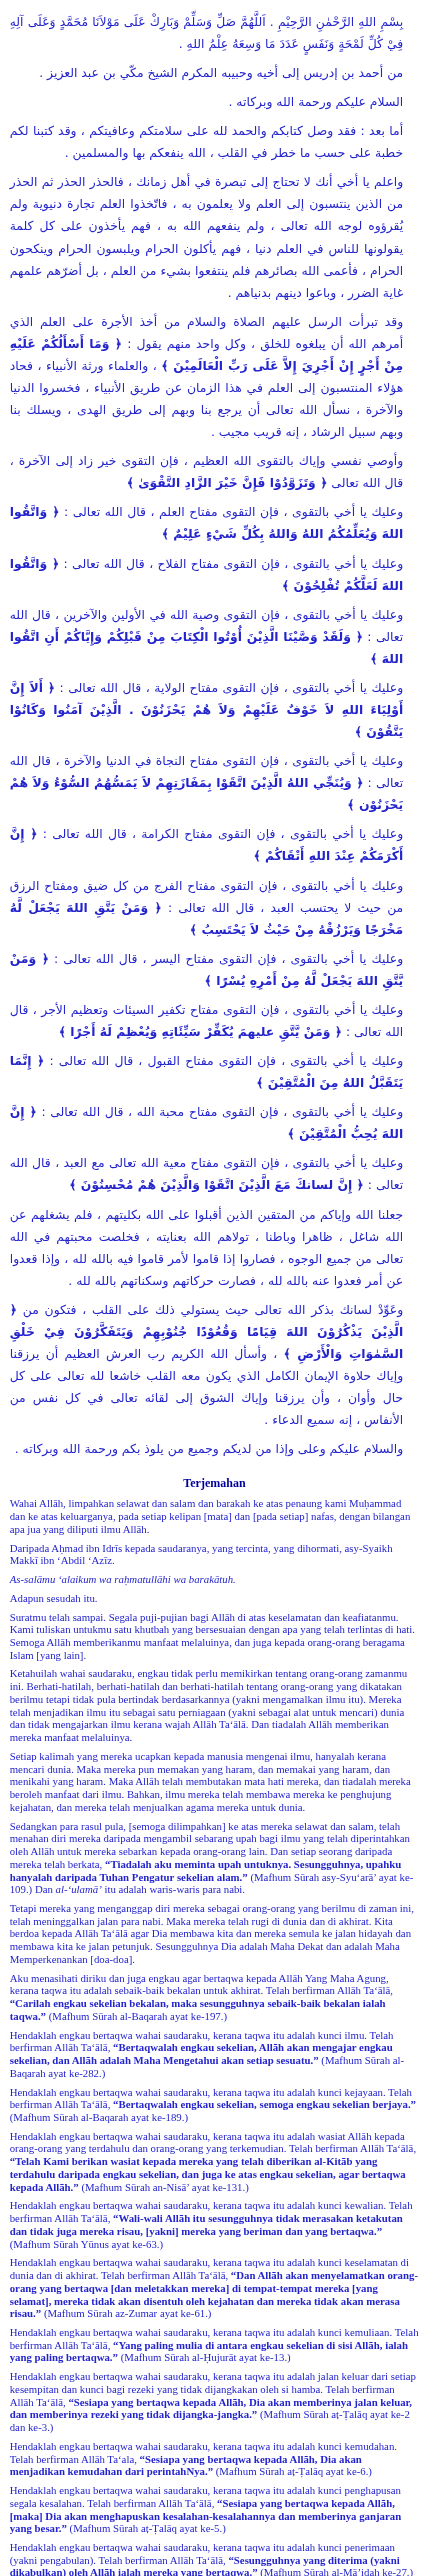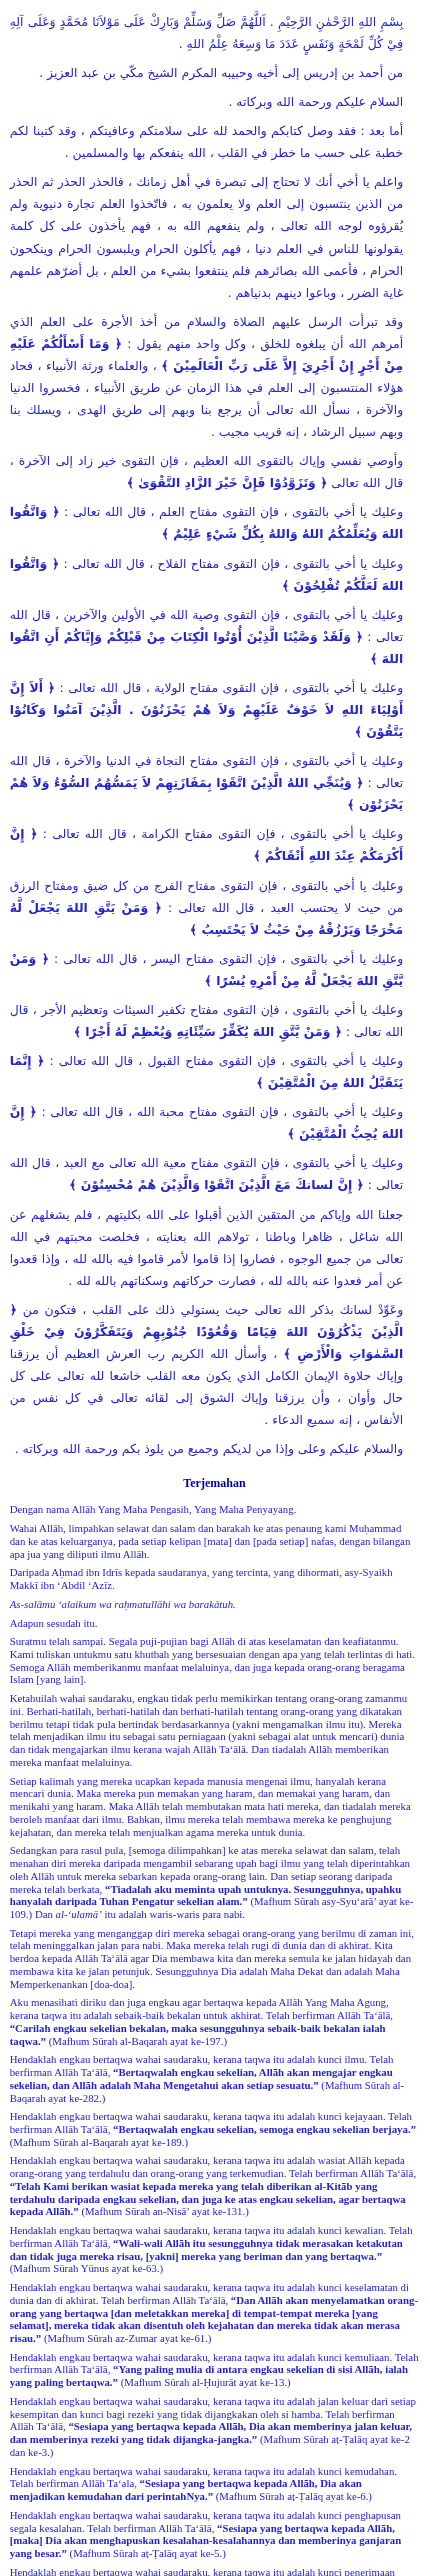--- a/index.html
+++ b/index.html
@@ -26,21 +26,21 @@
   }
   .arabic .b{font-weight:700;}
 
   
   .heading{
     font-family:"Liberation Serif","DejaVu Serif",serif;
     font-size:12px;
     font-weight:bold;
     color:var(--heading-navy);
     text-align:center;
-    margin:16px 0 12px 0;
+    margin:16px 0 6px 0;
   }
 
   
   .latin p{
     font-family:"Liberation Serif","DejaVu Serif",serif;
     font-size:10.8px;
     line-height:1.18;
     color:var(--body-blue);
     margin:0 0 6px 0;
     text-align:left;
@@ -62,33 +62,32 @@
       <p><span>وقد تبرأت الرسل عليهم الصلاة والسلام من أخذ الأجرة على العلم الذي أمرهم الله أن يبلغوه للخلق ، وكل واحد منهم يقول : </span><span class="b">﴿ وَمَا أَسْأَلُكُمْ عَلَيْهِ مِنْ أَجْرٍ إِنْ أَجْرِيَ إِلاَّ عَلَى رَبِّ الْعَالَمِيْنَ ﴾</span><span> ، والعلماء ورثة الأنبياء ، فحاد هؤلاء المنتسبون إلى العلم في هذا الزمان عن طريق الأنبياء ، فخسروا الدنيا والآخرة ، نسأل الله تعالى أن يرجع بنا وبهم إلى طريق الهدى ، ويسلك بنا وبهم سبيل الرشاد ، إنه قريب مجيب .</span></p>
       <p><span>وأوصي نفسي وإياك بالتقوى الله العظيم ، فإن التقوى خير زاد إلى الآخرة ، قال الله تعالى </span><span class="b">﴿ وَتَزَوَّدُوْا فَإِنَّ خَيْرَ الزَّادِ التَّقْوَىٰ ﴾</span></p>
       <p><span>وعليك يا أخي بالتقوى ، فإن التقوى مفتاح العلم ، قال الله تعالى : </span><span class="b">﴿ وَاتَّقُوا اللهَ وَيُعَلِّمُكُمُ اللهُ وَاللهُ بِكُلِّ شَيْءٍ عَلِيْمٌ ﴾</span></p>
       <p><span>وعليك يا أخي بالتقوى ، فإن التقوى مفتاح الفلاح ، قال الله تعالى : </span><span class="b">﴿ وَاتَّقُوا اللهَ لَعَلَّكُمْ تُفْلِحُوْنَ ﴾</span></p>
       <p><span>وعليك يا أخي بالتقوى ، فإن التقوى وصية الله في الأولين والآخرين ، قال الله تعالى : </span><span class="b">﴿ وَلَقَدْ وَصَّيْنَا الَّذِيْنَ أُوْتُوا الْكِتَابَ مِنْ قَبْلِكُمْ وَإِيَّاكُمْ أَنِ اتَّقُوا اللهَ ﴾</span></p>
       <p><span>وعليك يا أخي بالتقوى ، فإن التقوى مفتاح الولاية ، قال الله تعالى : </span><span class="b">﴿ أَلاَ إِنَّ أَوْلِيَاءَ اللهِ لاَ خَوْفٌ عَلَيْهِمْ وَلاَ هُمْ يَحْزَنُوْنَ . الَّذِيْنَ آمَنُوا وَكَانُوْا يَتَّقُوْنَ ﴾</span></p>
       <p><span>وعليك يا أخي بالتقوى ، فإن التقوى مفتاح النجاة في الدنيا والآخرة ، قال الله تعالى : </span><span class="b">﴿ وَيُنَجِّي اللهُ الَّذِيْنَ اتَّقَوْا بِمَفَازَتِهِمْ لاَ يَمَسُّهُمُ السُّوْءُ وَلاَ هُمْ يَحْزَنُوْن ﴾</span></p>
       <p><span>وعليك يا أخي بالتقوى ، فإن التقوى مفتاح الكرامة ، قال الله تعالى : </span><span class="b">﴿ إِنَّ أَكْرَمَكُمْ عِنْدَ اللهِ أَتْقَاكُمْ ﴾</span></p>
       <p><span>وعليك يا أخي بالتقوى ، فإن التقوى مفتاح الفرج من كل ضيق ومفتاح الرزق من حيث لا يحتسب العبد ، قال الله تعالى : </span><span class="b">﴿ وَمَنْ يَتَّقِ اللهَ يَجْعَلْ لَّهُ مَخْرَجًا وَيَرْزُقْهُ مِنْ حَيْثُ لاَ يَحْتَسِبُ ﴾</span></p>
       <p><span>وعليك يا أخي بالتقوى ، فإن التقوى مفتاح اليسر ، قال الله تعالى : </span><span class="b">﴿ وَمَنْ يَّتَّقِ اللهَ يَجْعَلْ لَّهُ مِنْ أَمْرِهِ يُسْرًا ﴾</span></p>
-      <p><span>وعليك يا أخي بالتقوى ، فإن التقوى مفتاح تكفير السيئات وتعظيم الأجر ، قال الله تعالى : </span><span class="b">﴿ وَمَنْ يَّتَّقِ اللهَ يُكَفِّرْ سَيِّئَاتِهِ وَيُعْظِمْ لَهُ أَجْرًا ﴾</span></p>
+      <p><span>وعليك يا أخي بالتقوى ، فإن التقوى مفتاح تكفير السيئات وتعظيم الأجر ، قال الله تعالى : </span><span class="b">﴿ وَمَنْ يَّتَّقِ عليهمَ يُكَفِّرْ سَيِّئَاتِهِ وَيُعْظِمْ لَهُ أَجْرًا ﴾</span></p>
       <p><span>وعليك يا أخي بالتقوى ، فإن التقوى مفتاح القبول ، قال الله تعالى : </span><span class="b">﴿ إِنَّمَا يَتَقَبَّلُ اللهُ مِنَ الْمُتَّقِيْنَ ﴾</span></p>
       <p><span>وعليك يا أخي بالتقوى ، فإن التقوى مفتاح محبة الله ، قال الله تعالى : </span><span class="b">﴿ إِنَّ اللهَ يُحِبُّ الْمُتَّقِيْنَ ﴾</span></p>
       <p><span>وعليك يا أخي بالتقوى ، فإن التقوى مفتاح معية الله تعالى مع العبد ، قال الله تعالى : </span><span class="b">﴿ إِنَّ لسانكَ مَعَ الَّذِيْنَ اتَّقَوْا وَالَّذِيْنَ هُمْ مُحْسِنُوْنَ ﴾</span></p>
       <p><span>جعلنا الله وإياكم من المتقين الذين أقبلوا على الله بكليتهم ، فلم يشغلهم عن الله شاغل ، ظاهرا وباطنا ، تولاهم الله بعنايته ، فخلصت محبتهم في الله تعالى من جميع الوجوه ، فصاروا إذا قاموا لأمر قاموا فيه بالله لله ، وإذا قعدوا عن أمر فعدوا عنه بالله لله ، فصارت حركاتهم وسكناتهم بالله لله .</span></p>
       <p><span>وعَوِّدْ لسانك بذكر الله تعالى حيث يستولي ذلك على القلب ، فتكون من </span><span class="b">﴿ الَّذِيْنَ يَذْكُرُوْنَ اللهَ قِيَامًا وَقُعُوْدًا جُنُوْبِهِمْ وَيَتَفَكَّرُوْنَ فِيْ خَلْقِ السَّمٰوَاتِ وَالْأَرْضِ ﴾</span><span> ، وأسأل الله الكريم رب العرش العظيم أن يرزقنا وإياك حلاوة الإيمان الكامل الذي يكون معه القلب خاشعا لله تعالى على كل حال وأوان ، وأن يرزقنا وإياك الشوق إلى لقائه تعالى في كل نفس من الأنفاس ، إنه سميع الدعاء .</span></p>
       <p><span>والسلام عليكم وعلى وإذا من لديكم وجميع من يلوذ بكم ورحمة الله وبركاته .</span></p>
     </section>
 
   <h2 class="heading">Terjemahan</h2>
 
   <section class="latin" id="translation-section">
-      <p><span>Dengan nama Allāh Yang Maha Pengasih, Yang Maha Penyayang.</span></p>
       <p><span>Wahai Allāh, limpahkan selawat dan salam dan barakah ke atas penaung kami Muḥammad dan ke atas keluarganya, pada setiap kelipan [mata] dan [pada setiap] nafas, dengan bilangan apa jua yang diliputi ilmu Allāh.</span></p>
       <p><span>Daripada Aḥmad ibn Idrīs kepada saudaranya, yang tercinta, yang dihormati, asy-Syaikh Makkī ibn ‘Abdil ‘Azīz.</span></p>
       <p><span class="i">As-salāmu ‘alaikum wa raḥmatullāhi wa barakātuh.</span></p>
       <p><span>Adapun sesudah itu.</span></p>
       <p><span>Suratmu telah sampai. Segala puji-pujian bagi Allāh di atas keselamatan dan keafiatanmu. Kami tuliskan untukmu satu khutbah yang bersesuaian dengan apa yang telah terlintas di hati. Semoga Allāh memberikanmu manfaat melaluinya, dan juga kepada orang-orang beragama Islam [yang lain].</span></p>
       <p><span>Ketahuilah wahai saudaraku, engkau tidak perlu memikirkan tentang orang-orang zamanmu ini. Berhati-hatilah, berhati-hatilah dan berhati-hatilah tentang orang-orang yang dikatakan berilmu tetapi tidak pula bertindak berdasarkannya (yakni mengamalkan ilmu itu). Mereka telah menjadikan ilmu itu sebagai satu perniagaan (yakni sebagai alat untuk mencari) dunia dan tidak mengajarkan ilmu kerana wajah Allāh Ta‘ālā. Dan tiadalah Allāh memberikan mereka manfaat melaluinya.</span></p>
       <p><span>Setiap kalimah yang mereka ucapkan kepada manusia mengenai ilmu, hanyalah kerana mencari dunia. Maka mereka pun memakan yang haram, dan memakai yang haram, dan menikahi yang haram. Maka Allāh telah membutakan mata hati mereka, dan tiadalah mereka beroleh manfaat dari ilmu. Bahkan, ilmu mereka telah membawa mereka ke penghujung kejahatan, dan mereka telah menjualkan agama mereka untuk dunia.</span></p>
       <p><span>Sedangkan para rasul pula, [semoga dilimpahkan] ke atas mereka selawat dan salam, telah menahan diri mereka daripada mengambil sebarang upah bagi ilmu yang telah diperintahkan oleh Allāh untuk mereka sebarkan kepada orang-orang lain. Dan setiap seorang daripada mereka telah berkata, </span><span class="b">“Tiadalah aku meminta upah untuknya. Sesungguhnya, upahku hanyalah daripada Tuhan Pengatur sekelian alam.”</span><span> (Mafhum Sūrah asy-Syu‘arā’ ayat ke-109.) Dan </span><span class="i">al-‘ulamā’</span><span> itu adalah waris-waris para nabi.</span></p>
       <p><span>Tetapi mereka yang menganggap diri mereka sebagai orang-orang yang berilmu di zaman ini, telah meninggalkan jalan para nabi. Maka mereka telah rugi di dunia dan di akhirat. Kita berdoa kepada Allāh Ta‘ālā agar Dia membawa kita dan mereka semula ke jalan hidayah dan membawa kita ke jalan petunjuk. Sesungguhnya Dia adalah Maha Dekat dan adalah Maha Memperkenankan [doa-doa].</span></p>
       <p><span>Aku menasihati diriku dan juga engkau agar bertaqwa kepada Allāh Yang Maha Agung, kerana taqwa itu adalah sebaik-baik bekalan untuk akhirat. Telah berfirman Allāh Ta‘ālā, </span><span class="b">“Carilah engkau sekelian bekalan, maka sesungguhnya sebaik-baik bekalan ialah taqwa.”</span><span> (Mafhum Sūrah al-Baqarah ayat ke-197.)</span></p>

